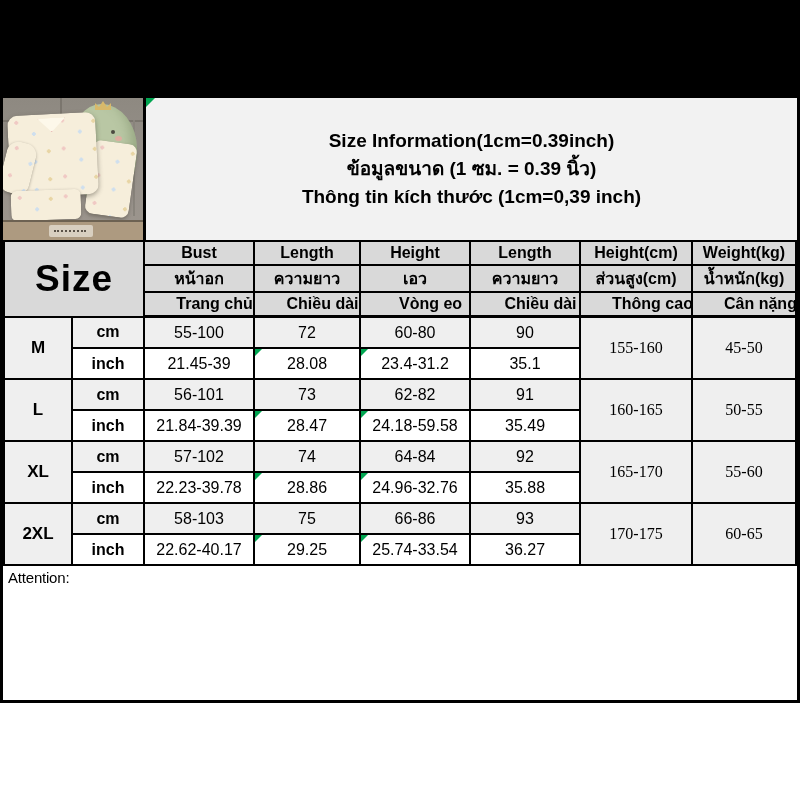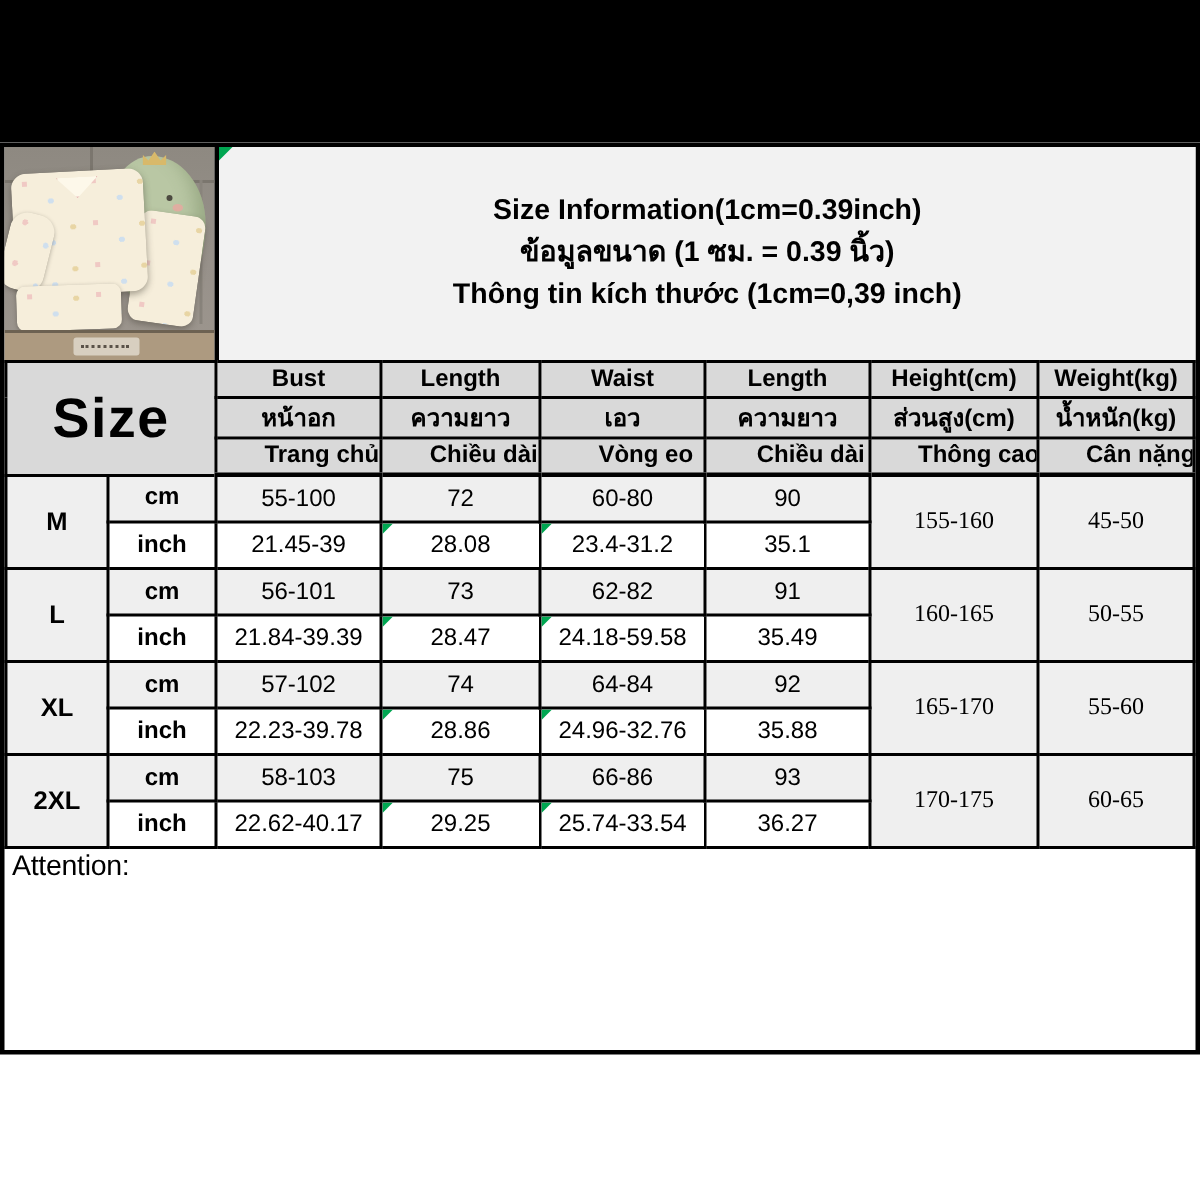--- a/index.html
+++ b/index.html
@@ -67,21 +67,21 @@
   tr.r-inch td{height:29px;background:#fff;}
   td.size-lab{background:var(--header-bg);font-weight:bold;font-size:17px;}
   td.unit{font-weight:bold;}
   td.unit-cm{background:var(--header-bg);}
   td.unit-inch{background:#fff;}
   td.span2{background:#fff;font-family:Liberation Serif, serif;}
   td.gm{position:relative;}
   td.gm::before{content:"";position:absolute;left:0;top:0;
       border-top:7px solid var(--green);border-right:7px solid transparent;}
   
-  .attention{flex:1;padding:2px 5px 0 5px;font-size:19px;line-height:20.5px;letter-spacing:-0.2px;}
+  .attention{flex:1;padding:2px 5px 0 5px;font-size:15px;line-height:20.5px;letter-spacing:-0.2px;}
   .attention p{margin:0;}
 </style>
 </head>
 <body>
 
 <div class="stage">
   <div class="top-band"></div>
 
   <div class="content">
 
@@ -123,21 +123,21 @@
         <col style="width:110px">
           <col style="width:110px">
           <col style="width:112px">
           <col>
       </colgroup>
       <tbody>
         <tr class="hdr">
           <td class="corner" rowspan="3" colspan="2">Size</td>
           <td>Bust</td>
           <td>Length</td>
-          <td>Waist</td>
+          <td>Height</td>
           <td>Length</td>
           <td>Height(cm)</td>
           <td>Weight(kg)</td>
         </tr>
         <tr class="hdr">
           <td>หน้าอก</td>
           <td>ความยาว</td>
           <td>เอว</td>
           <td>ความยาว</td>
           <td>ส่วนสูง(cm)</td>

